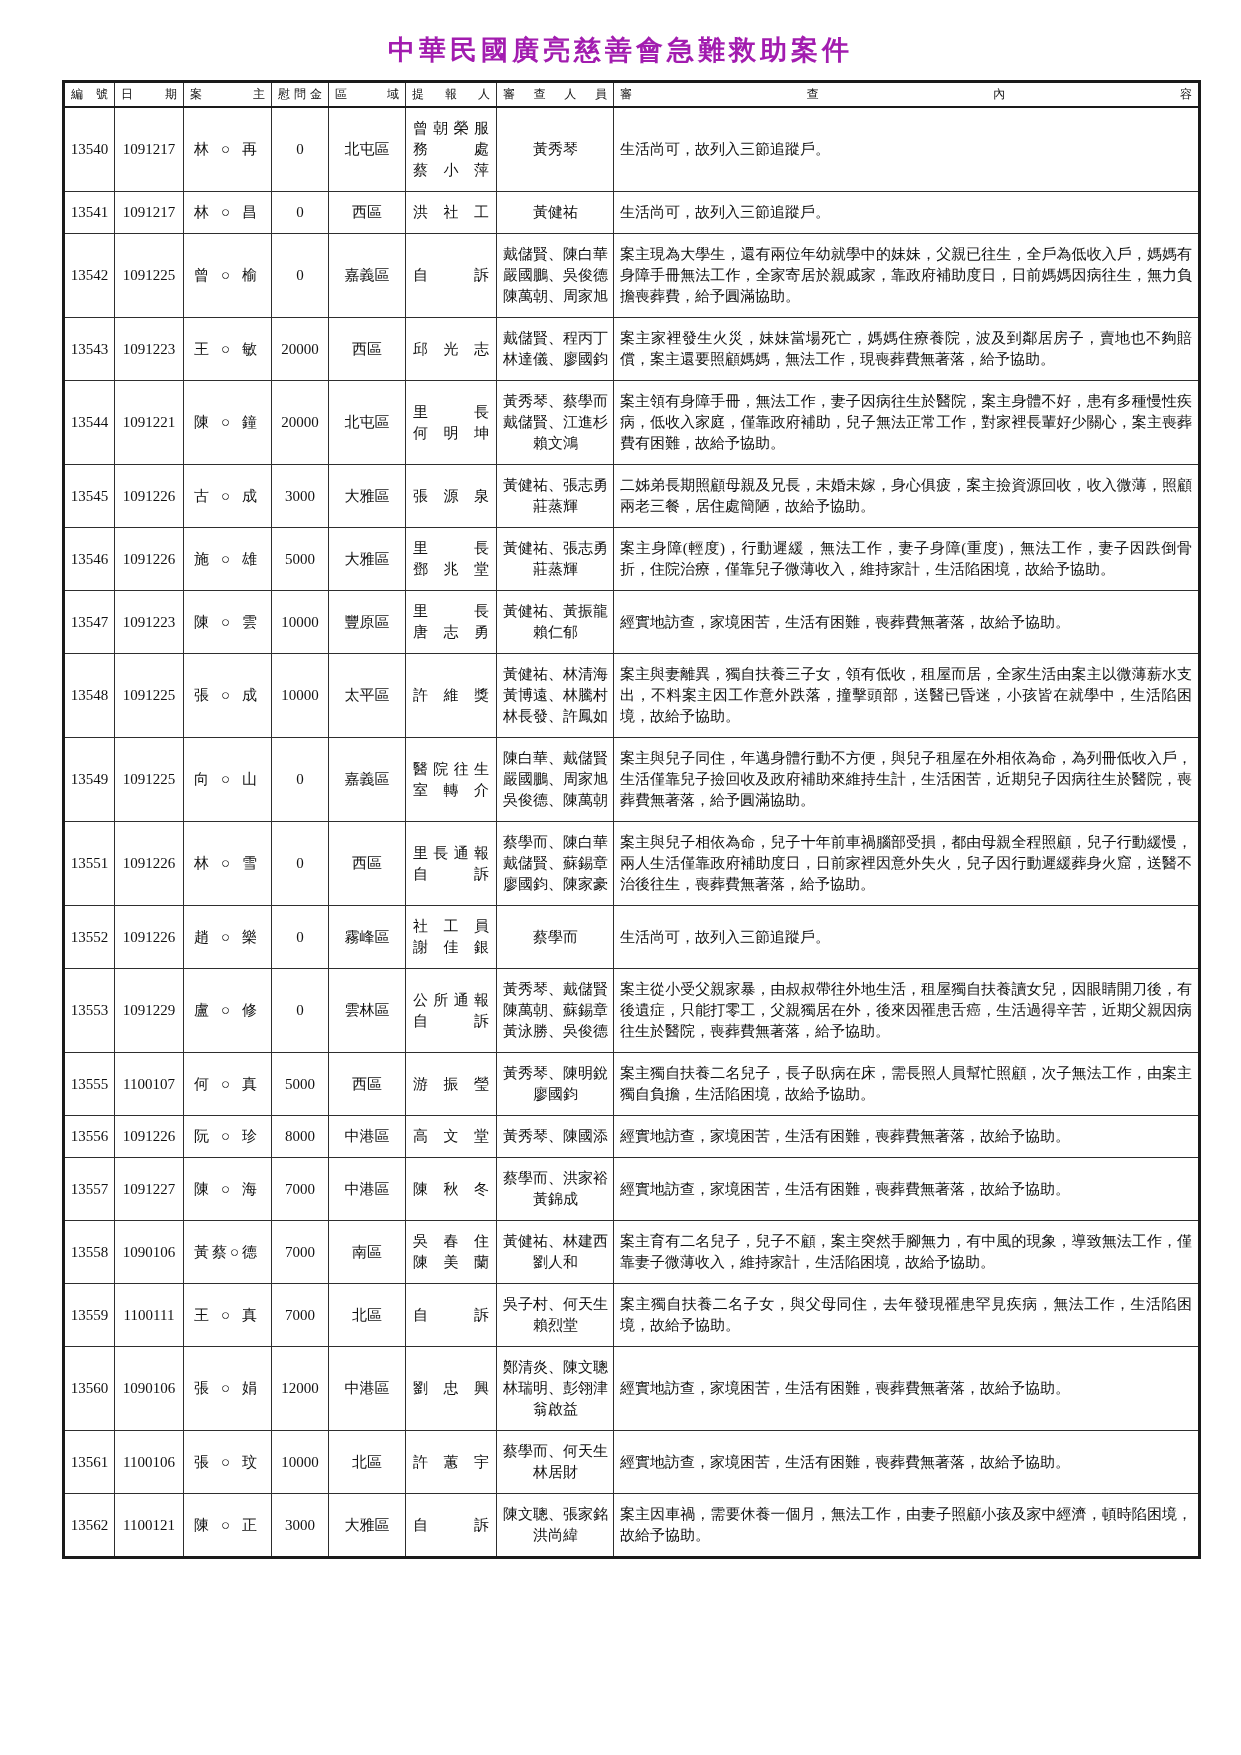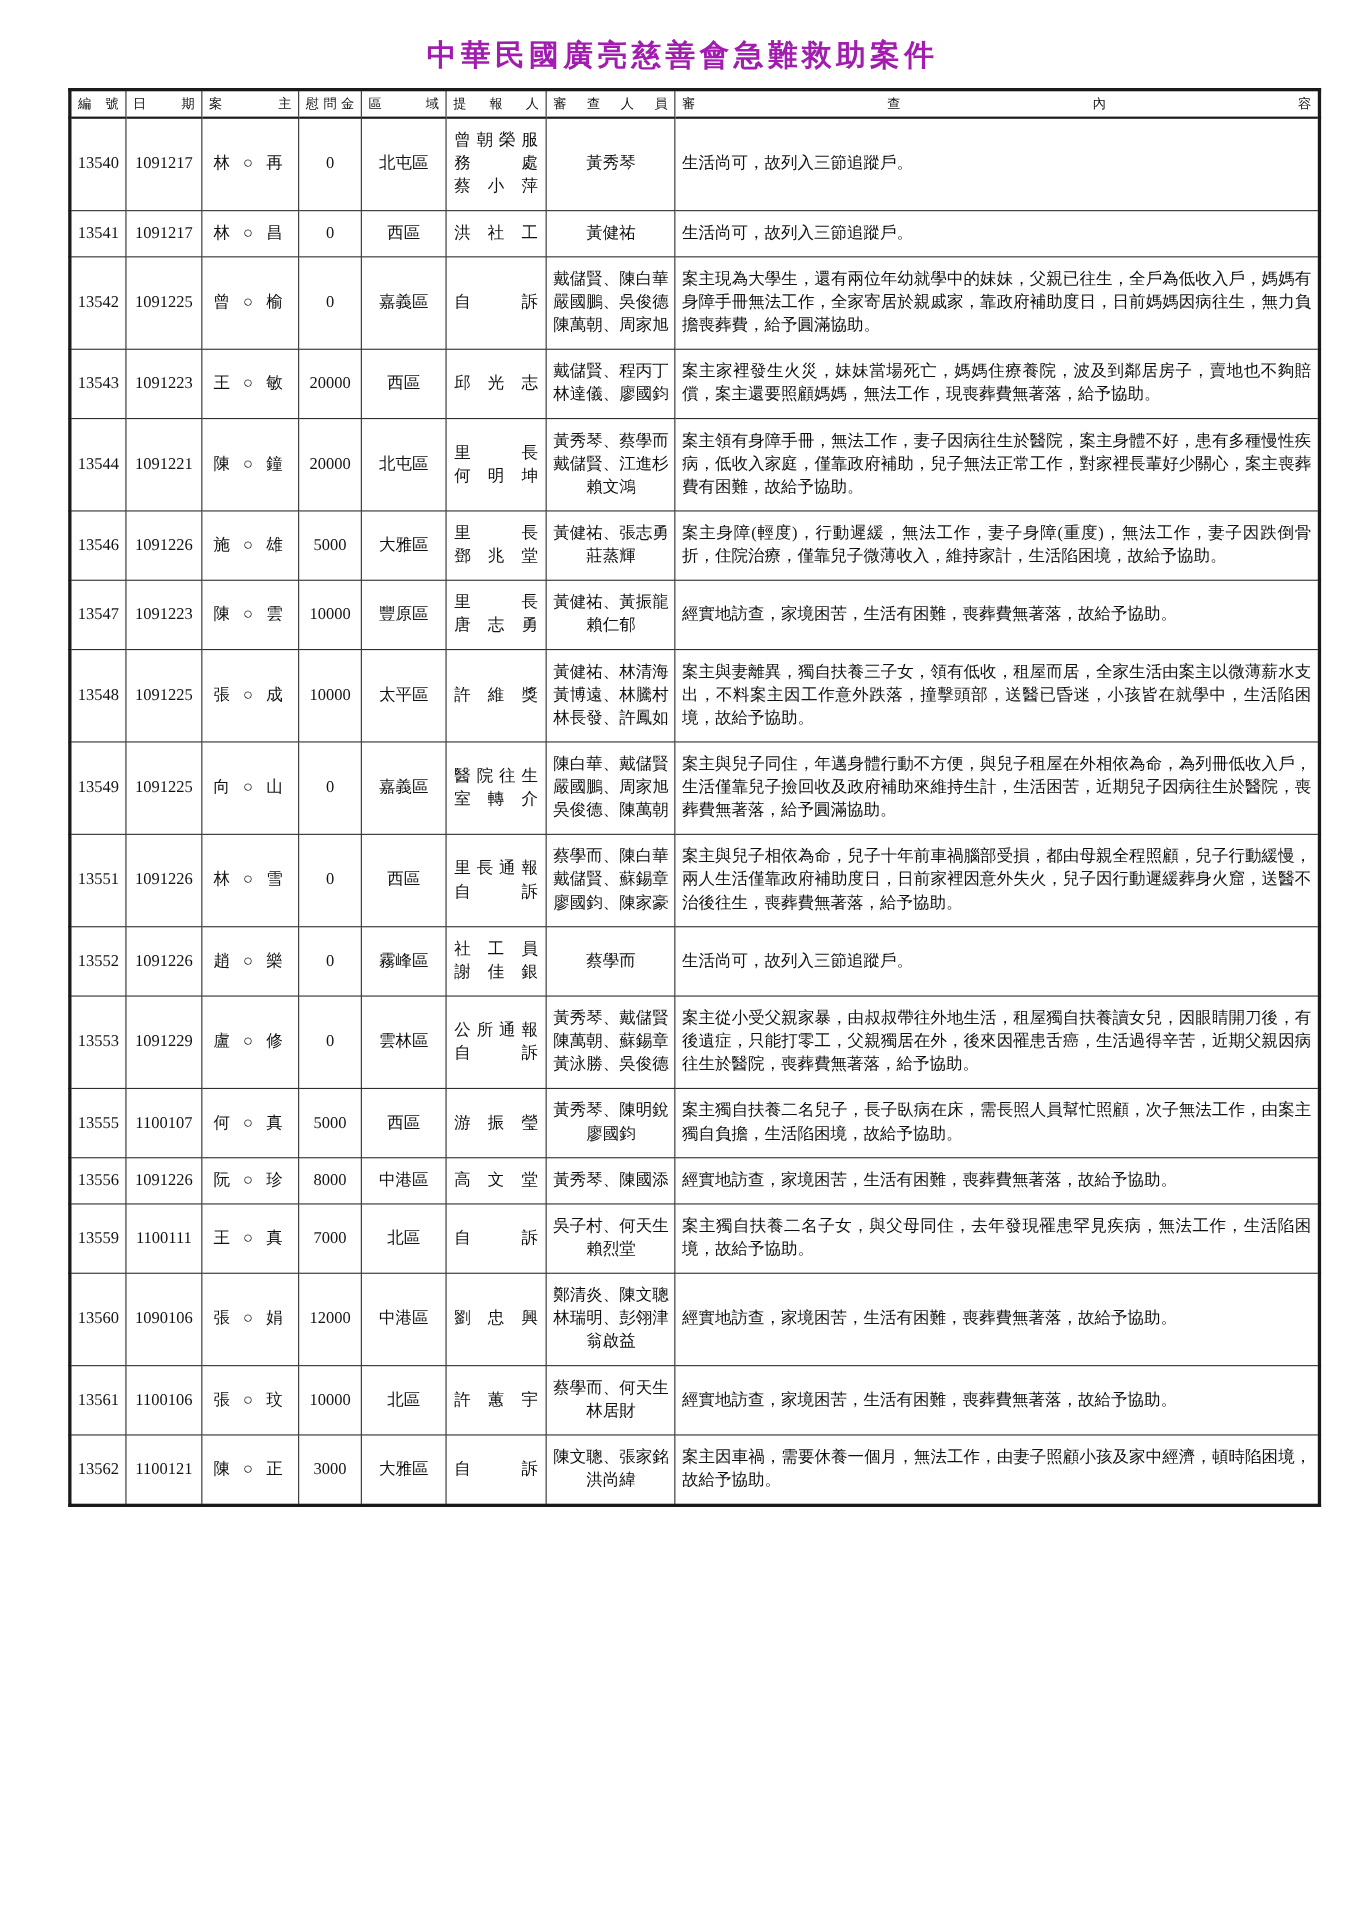--- a/index.html
+++ b/index.html
@@ -156,20 +156,35 @@
             <div class="line">何 明 坤</div>
           </td>
     <td class="c-reviewers">
             <div class="line">黃秀琴、蔡學而</div>
             <div class="line">戴儲賢、江進杉</div>
             <div class="line">賴文鴻</div>
           </td>
     <td class="c-review">案主領有身障手冊，無法工作，妻子因病往生於醫院，案主身體不好，患有多種慢性疾病，低收入家庭，僅靠政府補助，兒子無法正常工作，對家裡長輩好少關心，案主喪葬費有困難，故給予協助。</td>
   </tr>
 
+  <tr>
+    <td class="c-id">13545</td>
+    <td class="c-date">1091226</td>
+    <td class="c-name">古 ○ 成</td>
+    <td class="c-amount">3000</td>
+    <td class="c-region">大雅區</td>
+    <td class="c-reporter">
+            <div class="line">張 源 泉</div>
+          </td>
+    <td class="c-reviewers">
+            <div class="line">黃健祐、張志勇</div>
+            <div class="line">莊蒸輝</div>
+          </td>
+    <td class="c-review">二姊弟長期照顧母親及兄長，未婚未嫁，身心俱疲，案主撿資源回收，收入微薄，照顧兩老三餐，居住處簡陋，故給予協助。</td>
+  </tr>
 
   <tr>
     <td class="c-id">13546</td>
     <td class="c-date">1091226</td>
     <td class="c-name">施 ○ 雄</td>
     <td class="c-amount">5000</td>
     <td class="c-region">大雅區</td>
     <td class="c-reporter">
             <div class="line">里 長</div>
             <div class="line">鄧 兆 堂</div>
@@ -311,21 +326,52 @@
     <td class="c-region">中港區</td>
     <td class="c-reporter">
             <div class="line">高 文 堂</div>
           </td>
     <td class="c-reviewers">
             <div class="line">黃秀琴、陳國添</div>
           </td>
     <td class="c-review">經實地訪查，家境困苦，生活有困難，喪葬費無著落，故給予協助。</td>
   </tr>
 
-
+  <tr>
+    <td class="c-id">13557</td>
+    <td class="c-date">1091227</td>
+    <td class="c-name">陳 ○ 海</td>
+    <td class="c-amount">7000</td>
+    <td class="c-region">中港區</td>
+    <td class="c-reporter">
+            <div class="line">陳 秋 冬</div>
+          </td>
+    <td class="c-reviewers">
+            <div class="line">蔡學而、洪家裕</div>
+            <div class="line">黃錦成</div>
+          </td>
+    <td class="c-review">經實地訪查，家境困苦，生活有困難，喪葬費無著落，故給予協助。</td>
+  </tr>
+
+  <tr>
+    <td class="c-id">13558</td>
+    <td class="c-date">1090106</td>
+    <td class="c-name">黃蔡○德</td>
+    <td class="c-amount">7000</td>
+    <td class="c-region">南區</td>
+    <td class="c-reporter">
+            <div class="line">吳 春 住</div>
+            <div class="line">陳 美 蘭</div>
+          </td>
+    <td class="c-reviewers">
+            <div class="line">黃健祐、林建西</div>
+            <div class="line">劉人和</div>
+          </td>
+    <td class="c-review">案主育有二名兒子，兒子不顧，案主突然手腳無力，有中風的現象，導致無法工作，僅靠妻子微薄收入，維持家計，生活陷困境，故給予協助。</td>
+  </tr>
 
   <tr>
     <td class="c-id">13559</td>
     <td class="c-date">1100111</td>
     <td class="c-name">王 ○ 真</td>
     <td class="c-amount">7000</td>
     <td class="c-region">北區</td>
     <td class="c-reporter">
             <div class="line">自 訴</div>
           </td>

